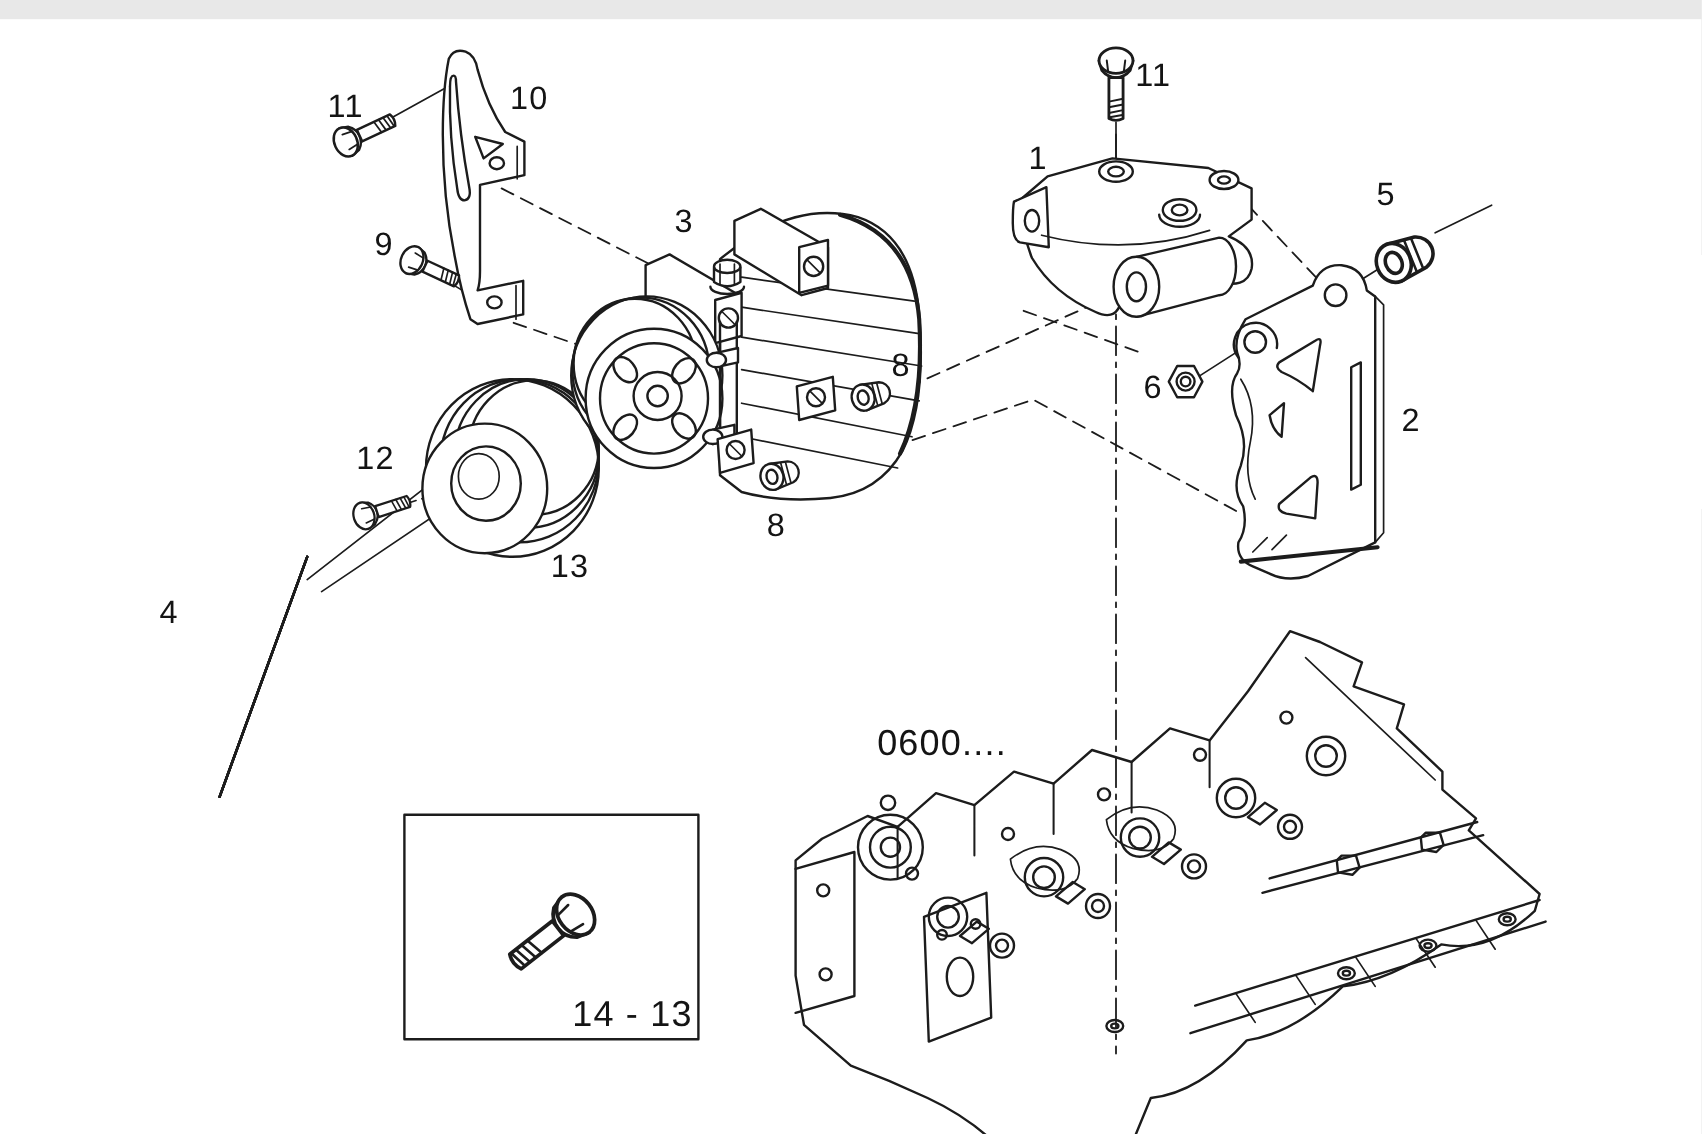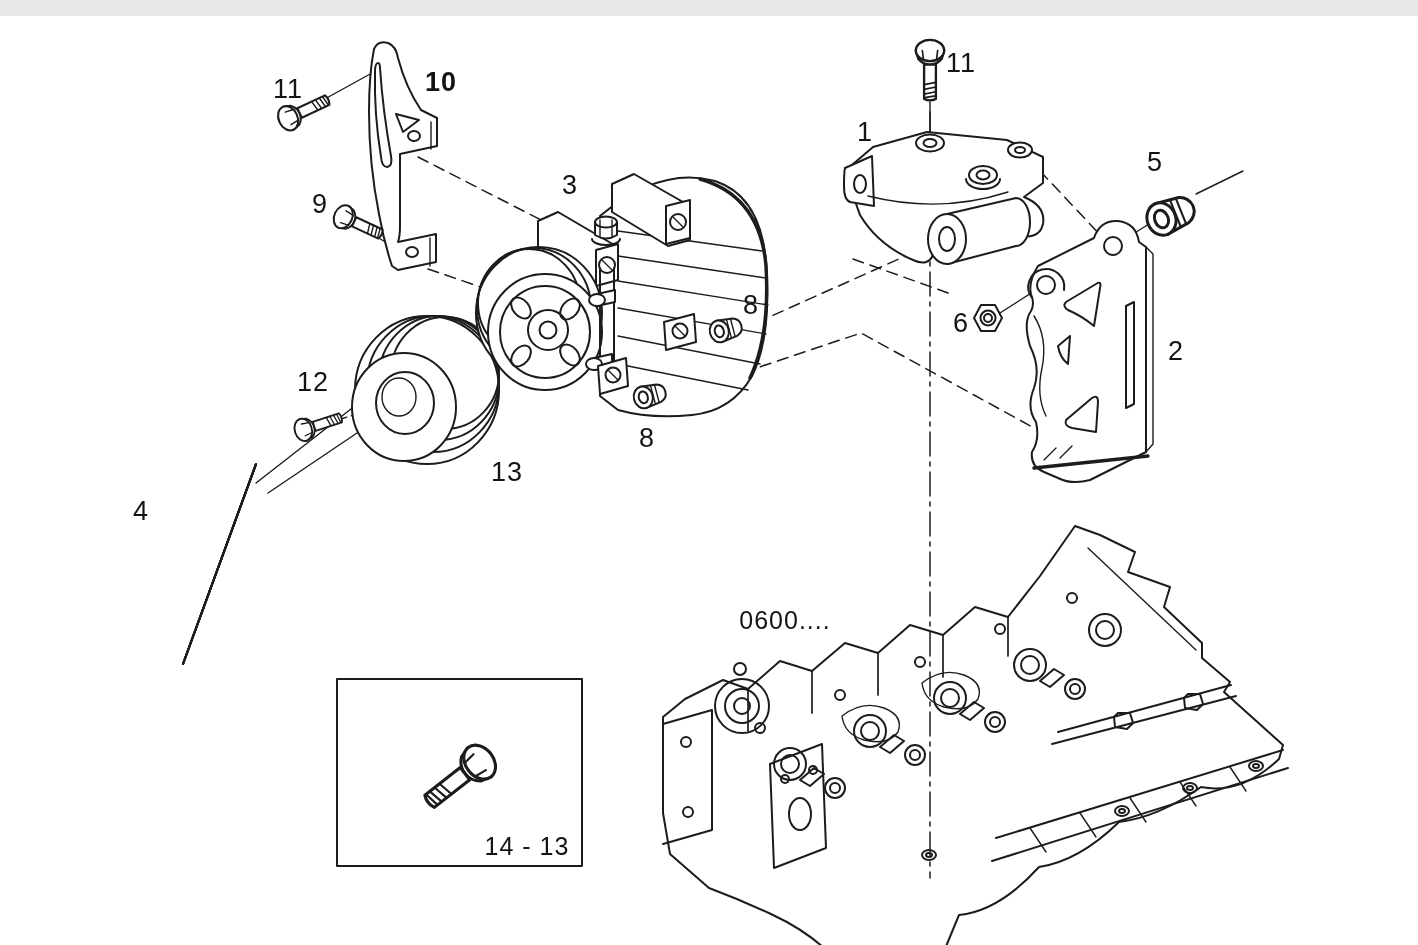--- a/index.html
+++ b/index.html
@@ -23,21 +23,21 @@
   svg .cdash{stroke-dasharray:24 6 4 6;stroke-width:1.5;}
   .callout{
     position:absolute;
     transform:translate(-50%,-50%);
     font-size:27px;
     line-height:1;
     color:#141414;
     white-space:nowrap;
     letter-spacing:1px;
   }
-  .callout.small{font-size:25px;}
+  .callout.small{font-size:30px;}
 </style>
 </head>
 <body>
 
 <div class="stage">
 
 <svg width="1418" height="945" viewBox="0 0 1418 945">
 
   <defs>
     <g id="boltshape">
@@ -299,27 +299,27 @@
 
   <g>
     <rect x="337" y="663" width="245" height="187" fill="#ffffff" stroke-width="2.6"></rect>
     <g transform="translate(476,749) rotate(142) scale(1.55)">
       <use href="#boltshape"></use>
     </g>
   </g>
 </svg>
 
   <div class="callout" style="left: 288px; top: 73px;">11</div>
-  <div class="callout" style="left: 441px; top: 66px; font-weight: bold;">10</div>
+  <div class="callout" style="left: 441px; top: 66px;">10</div>
   <div class="callout" style="left: 320px; top: 188px;">9</div>
   <div class="callout" style="left: 570px; top: 169px;">3</div>
   <div class="callout" style="left: 751px; top: 289px;">8</div>
   <div class="callout" style="left: 647px; top: 422px;">8</div>
   <div class="callout" style="left: 313px; top: 366px;">12</div>
-  <div class="callout" style="left: 507px; top: 456px;">13</div>
+  <div class="callout" style="left: 475px; top: 456px;">13</div>
   <div class="callout" style="left: 141px; top: 495px;">4</div>
   <div class="callout" style="left: 865px; top: 116px;">1</div>
   <div class="callout" style="left: 961px; top: 47px;">11</div>
   <div class="callout" style="left: 1155px; top: 146px;">5</div>
   <div class="callout" style="left: 961px; top: 307px;">6</div>
   <div class="callout" style="left: 1176px; top: 335px;">2</div>
   <div class="callout small" style="left: 785px; top: 604px;">0600....</div>
   <div class="callout small" style="left: 527px; top: 830px;">14 - 13</div>
 
 </div>

